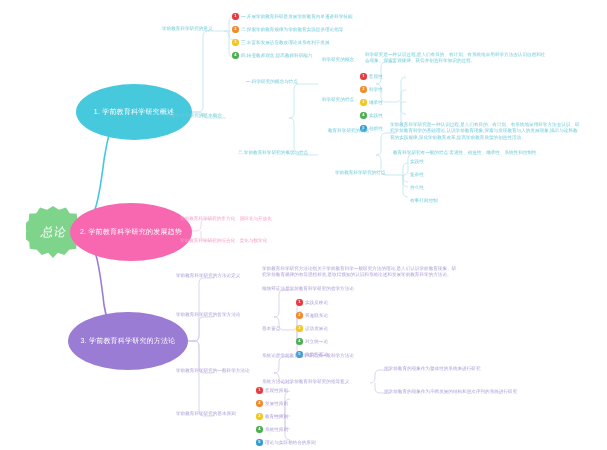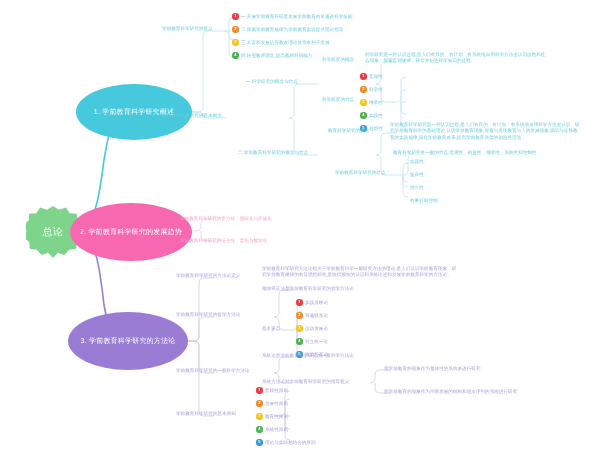--- a/index.html
+++ b/index.html
@@ -9,21 +9,21 @@
   #canvas{position:relative;width:607px;height:450px;}
   svg#links{position:absolute;left:0;top:0;width:607px;height:450px;}
 
   .node{position:absolute;box-sizing:border-box;}
 
   
   .root-node{left:26px;top:206px;width:54px;height:52px;}
   .root-flower{width:54px;height:52px;background:#7fd48c;
      clip-path:polygon(50% 0%,61% 7%,74% 3%,81% 14%,94% 15%,95% 28%,105% 37%,99% 48%,105% 60%,94% 69%,93% 82%,80% 84%,71% 94%,59% 90%,50% 100%,41% 90%,29% 94%,20% 84%,7% 82%,6% 69%,-5% 60%,1% 48%,-5% 37%,5% 28%,6% 15%,19% 14%,26% 3%,39% 7%);
      display:flex;align-items:center;justify-content:center;}
-  .root-label{font-size:10px;color:#ffffff;letter-spacing:.5px;}
+  .root-label{font-size:12px;color:#ffffff;letter-spacing:.5px;font-style:italic;}
 
   
   .main-node{border-radius:50%;display:flex;align-items:center;
      justify-content:center;text-align:center;}
   .main-label{font-size:7px;color:#ffffff;line-height:1.1;padding:0 4px;
      letter-spacing:.2px;}
 
   #m1{left:76px;top:84px;width:116px;height:56px;background:#46c8dd;}
   #m2{left:70px;top:203px;width:122px;height:58px;background:#f768b0;}
   #m3{left:68px;top:312px;width:120px;height:58px;background:#9b7cd4;}

